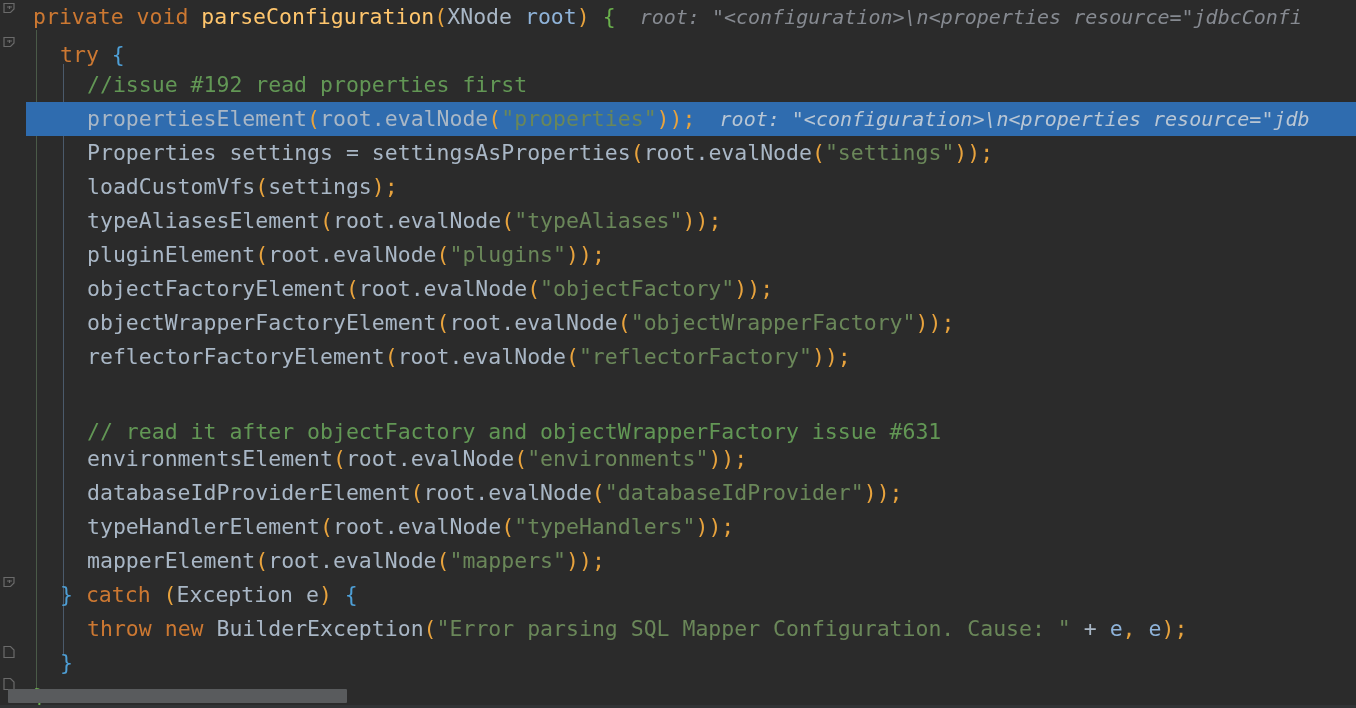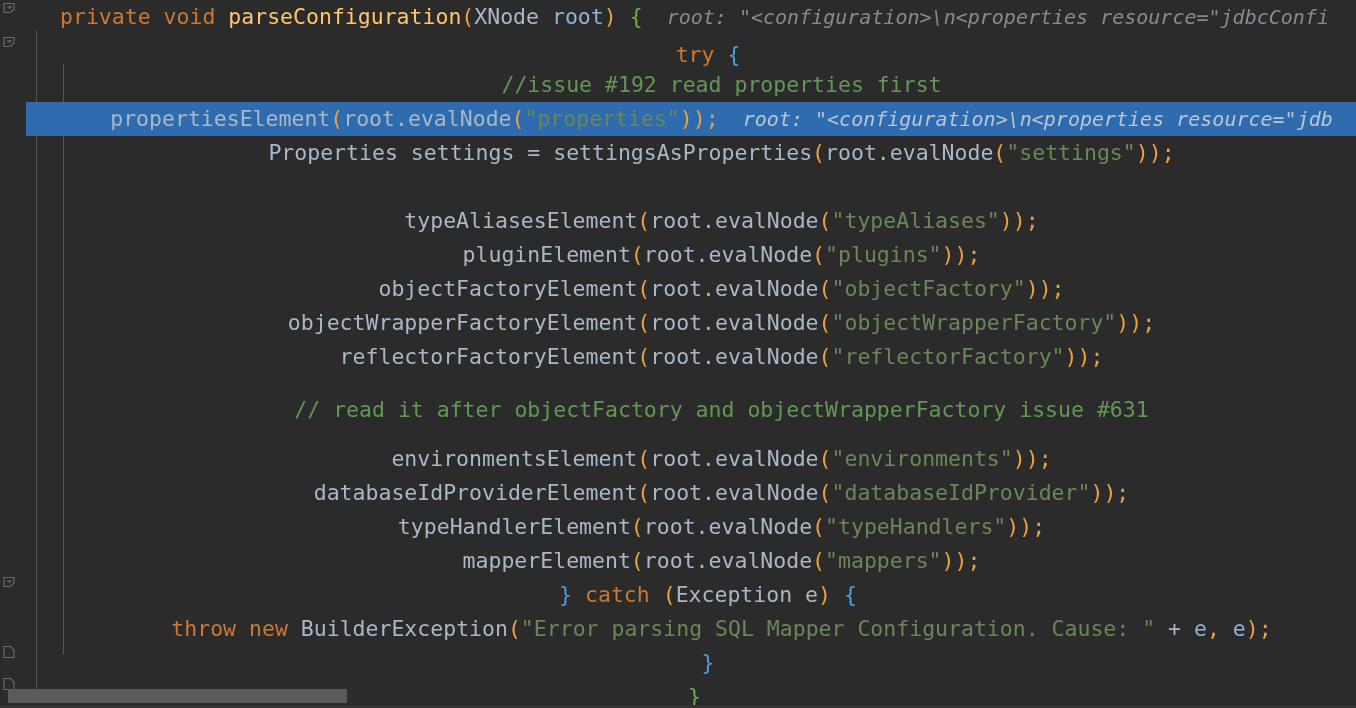--- a/index.html
+++ b/index.html
@@ -50,21 +50,20 @@
   }
 
   
   .code-layer {
     position: absolute;
     left: 0;
     top: 0;
     width: 1356px;
     height: 660px;
     z-index: 3;
-    text-align: center;
   }
   .line {
     position: absolute;
     left: 0;
     width: 1356px;
     height: 34px;
     line-height: 34px;
     white-space: pre;
     font-size: 21.5px;
     letter-spacing: 0px;
@@ -138,26 +137,27 @@
       <div class="indent-guide" style="left: 36px; top: 30px; height: 660px; background: rgb(74, 90, 72);"></div>
       <div class="indent-guide" style="left: 63px; top: 64px; height: 590px; background: rgb(75, 90, 107);"></div>
     </div>
 
   <div class="code-layer" id="code-layer">
       <div class="line" style="top: 0px;"><span class="txt" style="padding-left: 33px;"><span class="kw">private</span><span class="op"> </span><span class="kw">void</span><span class="op"> </span><span class="method">parseConfiguration</span><span class="paren">(</span><span class="type">XNode</span><span class="op"> </span><span class="paramb">root</span><span class="paren">)</span><span class="op"> </span><span class="braceg">{</span><span class="hint">  root: "&lt;configuration&gt;\n&lt;properties resource="jdbcConfi</span></span></div>
       <div class="line" style="top: 38px;"><span class="txt" style="padding-left: 60px;"><span class="kw">try</span><span class="op"> </span><span class="brace">{</span></span></div>
       <div class="line" style="top: 68px;"><span class="txt" style="padding-left: 87px;"><span class="cmt">//issue #192 read properties first</span></span></div>
       <div class="line current" style="top: 102px;"><span class="txt" style="padding-left: 87px;"><span class="ident">propertiesElement</span><span class="paren">(</span><span class="ident">root</span><span class="op">.</span><span class="ident">evalNode</span><span class="paren">(</span><span class="str">"properties"</span><span class="paren">)</span><span class="paren">)</span><span class="paren">;</span><span class="hint">  root: "&lt;configuration&gt;\n&lt;properties resource="jdb</span></span></div>
       <div class="line" style="top: 136px;"><span class="txt" style="padding-left: 87px;"><span class="type">Properties</span><span class="op"> </span><span class="ident">settings</span><span class="op"> = </span><span class="ident">settingsAsProperties</span><span class="paren">(</span><span class="ident">root</span><span class="op">.</span><span class="ident">evalNode</span><span class="paren">(</span><span class="str">"settings"</span><span class="paren">)</span><span class="paren">)</span><span class="paren">;</span></span></div>
+      <div class="line" style="top: 170px;"><span class="txt" style="padding-left: 87px;"><span class="ident">loadCustomVfs</span><span class="paren">(</span><span class="ident">settings</span><span class="paren">)</span><span class="paren">;</span></span></div>
       <div class="line" style="top: 204px;"><span class="txt" style="padding-left: 87px;"><span class="ident">typeAliasesElement</span><span class="paren">(</span><span class="ident">root</span><span class="op">.</span><span class="ident">evalNode</span><span class="paren">(</span><span class="str">"typeAliases"</span><span class="paren">)</span><span class="paren">)</span><span class="paren">;</span></span></div>
       <div class="line" style="top: 238px;"><span class="txt" style="padding-left: 87px;"><span class="ident">pluginElement</span><span class="paren">(</span><span class="ident">root</span><span class="op">.</span><span class="ident">evalNode</span><span class="paren">(</span><span class="str">"plugins"</span><span class="paren">)</span><span class="paren">)</span><span class="paren">;</span></span></div>
       <div class="line" style="top: 272px;"><span class="txt" style="padding-left: 87px;"><span class="ident">objectFactoryElement</span><span class="paren">(</span><span class="ident">root</span><span class="op">.</span><span class="ident">evalNode</span><span class="paren">(</span><span class="str">"objectFactory"</span><span class="paren">)</span><span class="paren">)</span><span class="paren">;</span></span></div>
       <div class="line" style="top: 306px;"><span class="txt" style="padding-left: 87px;"><span class="ident">objectWrapperFactoryElement</span><span class="paren">(</span><span class="ident">root</span><span class="op">.</span><span class="ident">evalNode</span><span class="paren">(</span><span class="str">"objectWrapperFactory"</span><span class="paren">)</span><span class="paren">)</span><span class="paren">;</span></span></div>
       <div class="line" style="top: 340px;"><span class="txt" style="padding-left: 87px;"><span class="ident">reflectorFactoryElement</span><span class="paren">(</span><span class="ident">root</span><span class="op">.</span><span class="ident">evalNode</span><span class="paren">(</span><span class="str">"reflectorFactory"</span><span class="paren">)</span><span class="paren">)</span><span class="paren">;</span></span></div>
-      <div class="line" style="top: 393px;"><span class="txt" style="padding-left: 87px;"><span class="cmt">// read it after objectFactory and objectWrapperFactory issue #631</span></span></div>
+      <div class="line" style="top: 415px;"><span class="txt" style="padding-left: 87px;"><span class="cmt">// read it after objectFactory and objectWrapperFactory issue #631</span></span></div>
       <div class="line" style="top: 442px;"><span class="txt" style="padding-left: 87px;"><span class="ident">environmentsElement</span><span class="paren">(</span><span class="ident">root</span><span class="op">.</span><span class="ident">evalNode</span><span class="paren">(</span><span class="str">"environments"</span><span class="paren">)</span><span class="paren">)</span><span class="paren">;</span></span></div>
       <div class="line" style="top: 476px;"><span class="txt" style="padding-left: 87px;"><span class="ident">databaseIdProviderElement</span><span class="paren">(</span><span class="ident">root</span><span class="op">.</span><span class="ident">evalNode</span><span class="paren">(</span><span class="str">"databaseIdProvider"</span><span class="paren">)</span><span class="paren">)</span><span class="paren">;</span></span></div>
       <div class="line" style="top: 510px;"><span class="txt" style="padding-left: 87px;"><span class="ident">typeHandlerElement</span><span class="paren">(</span><span class="ident">root</span><span class="op">.</span><span class="ident">evalNode</span><span class="paren">(</span><span class="str">"typeHandlers"</span><span class="paren">)</span><span class="paren">)</span><span class="paren">;</span></span></div>
       <div class="line" style="top: 544px;"><span class="txt" style="padding-left: 87px;"><span class="ident">mapperElement</span><span class="paren">(</span><span class="ident">root</span><span class="op">.</span><span class="ident">evalNode</span><span class="paren">(</span><span class="str">"mappers"</span><span class="paren">)</span><span class="paren">)</span><span class="paren">;</span></span></div>
       <div class="line" style="top: 578px;"><span class="txt" style="padding-left: 60px;"><span class="brace">}</span><span class="op"> </span><span class="kw">catch</span><span class="op"> </span><span class="paren">(</span><span class="type">Exception</span><span class="op"> </span><span class="ident">e</span><span class="paren">)</span><span class="op"> </span><span class="brace">{</span></span></div>
       <div class="line" style="top: 612px;"><span class="txt" style="padding-left: 87px;"><span class="kw">throw</span><span class="op"> </span><span class="kw">new</span><span class="op"> </span><span class="type">BuilderException</span><span class="paren">(</span><span class="str">"Error parsing SQL Mapper Configuration. Cause: "</span><span class="op"> + </span><span class="paramb">e</span><span class="paren">,</span><span class="op"> </span><span class="paramb">e</span><span class="paren">)</span><span class="paren">;</span></span></div>
       <div class="line" style="top: 646px;"><span class="txt" style="padding-left: 60px;"><span class="brace">}</span></span></div>
       <div class="line" style="top: 680px;"><span class="txt" style="padding-left: 33px;"><span class="braceg">}</span></span></div>
     </div>
 

